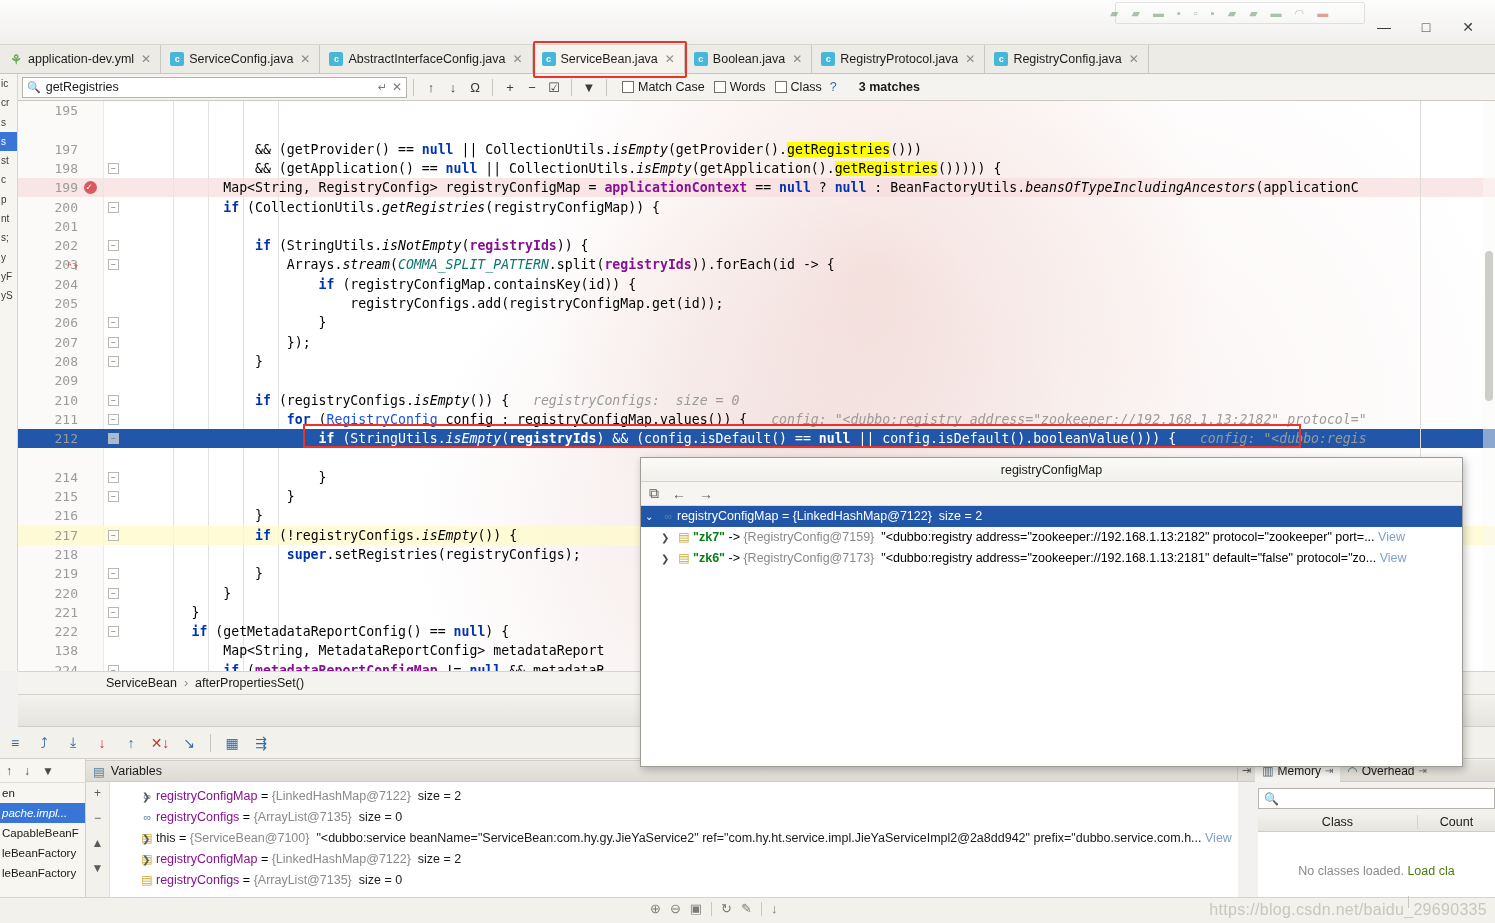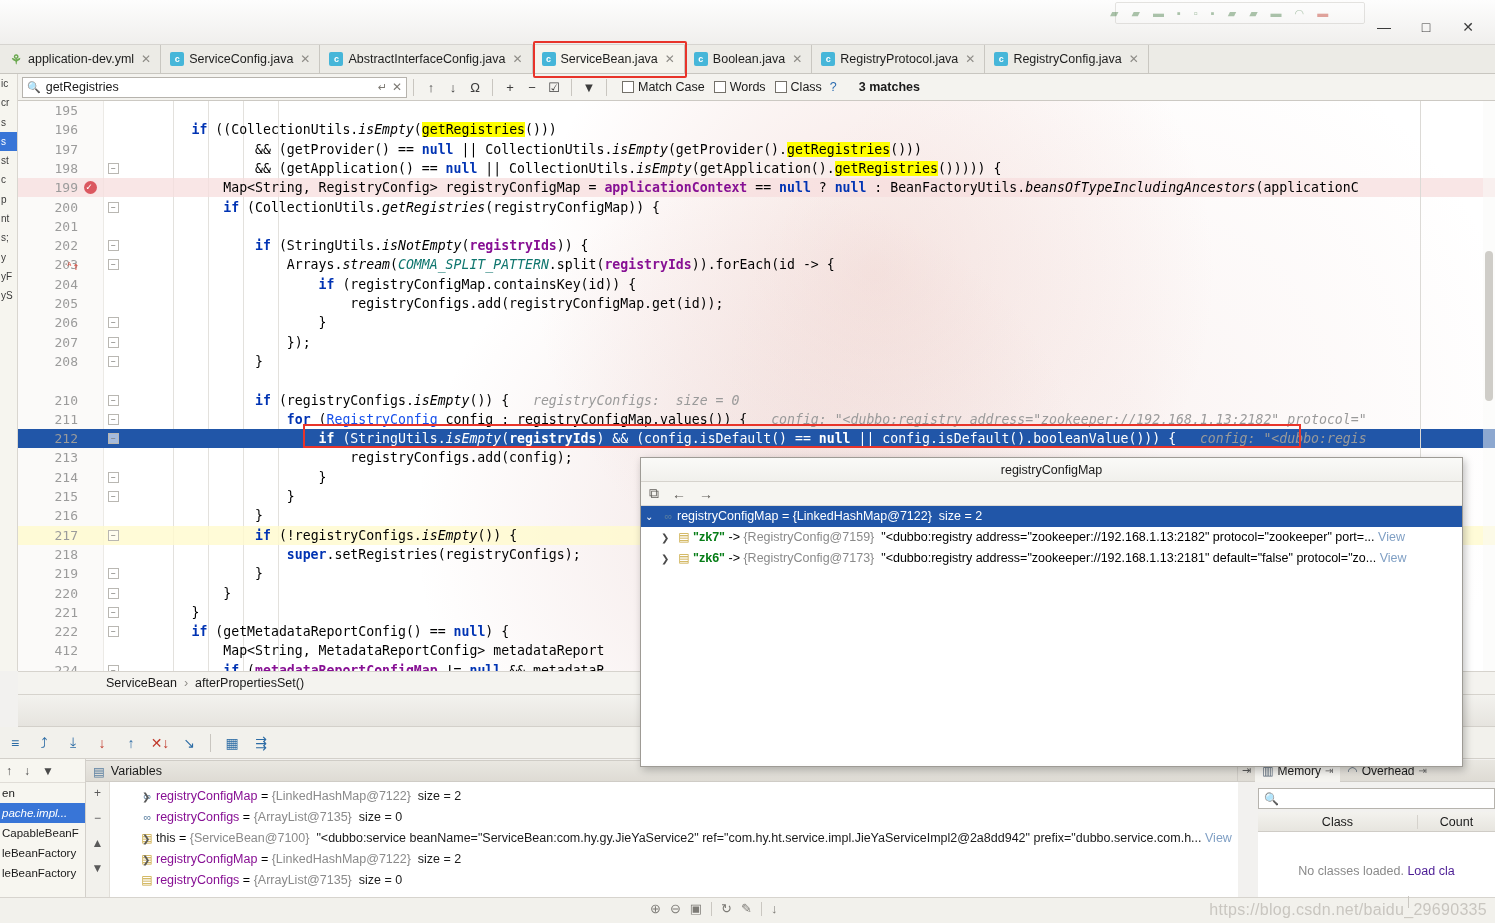--- a/index.html
+++ b/index.html
@@ -279,21 +279,21 @@
   .mem-col-class { width: 160px; text-align: center; border-right: 1px solid #d5d2cc; }
   .mem-col-count { width: 77px; text-align: center; }
   .mem-body {
     position: absolute; left: 1258px; top: 832px; width: 237px; height: 65px;
     background: #fff;
   }
   .mem-empty {
     position: absolute; left: 0; top: 32px; width: 237px; text-align: center;
     font-size: 12.5px; color: #8a8a8a;
   }
-  .mem-empty a { color: #4c1d95; text-decoration: none; }
+  .mem-empty a { color: #4d7c0f; text-decoration: none; }
 
   
   .popup {
     position: absolute; left: 640px; top: 457px; width: 823px; height: 310px;
     background: #fdfdfd; border: 1px solid #9e9b95;
     box-shadow: 2px 3px 8px rgba(0,0,0,0.25);
     z-index: 50;
   }
   .popup-title {
     height: 24px; line-height: 24px; text-align: center;
@@ -478,50 +478,49 @@
 
   <div class="editor">
     <div class="editor-bg"></div>
     <div class="gutter"></div>
     <div class="indent-guide" style="left:155px"></div>
     <div class="indent-guide" style="left:190px"></div>
     <div class="indent-guide" style="left:225px"></div>
     <div class="indent-guide" style="left:260px"></div>
     <div class="codearea" id="codearea">
         <div class="line" style="position: absolute; top: 0px; left: 0px; width: 1477px;"><span class="ln">195</span><span class="code"></span></div>
-        <div class="line" style="position: absolute; top: 19.3px; left: 0px; width: 1477px;"><span class="ln">196</span><span class="code">        <span class="kw">if</span> ((CollectionUtils.<span class="mth">isEmpty</span>(<span class="hl">getRegistries</span>()))</span></div>
         <div class="line" style="position: absolute; top: 38.6px; left: 0px; width: 1477px;"><span class="ln">197</span><span class="code">                &amp;&amp; (getProvider() == <span class="kw">null</span> || CollectionUtils.<span class="mth">isEmpty</span>(getProvider().<span class="hl">getRegistries</span>()))</span></div>
         <div class="line" style="position: absolute; top: 57.9px; left: 0px; width: 1477px;"><span class="ln">198</span><span class="fold">−</span><span class="code">                &amp;&amp; (getApplication() == <span class="kw">null</span> || CollectionUtils.<span class="mth">isEmpty</span>(getApplication().<span class="hl">getRegistries</span>())))) {</span></div>
         <div class="row-bp" style="top: 77.2px;"></div>
         <div class="line" style="position: absolute; top: 77.2px; left: 0px; width: 1477px;"><span class="ln">199</span><span class="bp-dot"></span><span class="code">            Map&lt;String, RegistryConfig&gt; registryConfigMap = <span class="fld">applicationContext</span> == <span class="kw">null</span> ? <span class="kw">null</span> : BeanFactoryUtils.<span class="mth">beansOfTypeIncludingAncestors</span>(applicationC</span></div>
         <div class="line" style="position: absolute; top: 96.5px; left: 0px; width: 1477px;"><span class="ln">200</span><span class="fold">−</span><span class="code">            <span class="kw">if</span> (CollectionUtils.<span class="mth">getRegistries</span>(registryConfigMap)) {</span></div>
         <div class="line" style="position: absolute; top: 115.8px; left: 0px; width: 1477px;"><span class="ln">201</span></div>
         <div class="line" style="position: absolute; top: 135.1px; left: 0px; width: 1477px;"><span class="ln">202</span><span class="fold">−</span><span class="code">                <span class="kw">if</span> (StringUtils.<span class="mth">isNotEmpty</span>(<span class="fld">registryIds</span>)) {</span></div>
         <div class="line" style="position: absolute; top: 154.4px; left: 0px; width: 1477px;"><span class="ln">203</span><span class="warn-arrow">ᴬ↑</span><span class="fold">−</span><span class="code">                    Arrays.<span class="mth">stream</span>(<span class="cfld">COMMA_SPLIT_PATTERN</span>.split(<span class="fld">registryIds</span>)).forEach(id -&gt; {</span></div>
         <div class="line" style="position: absolute; top: 173.7px; left: 0px; width: 1477px;"><span class="ln">204</span><span class="code">                        <span class="kw">if</span> (registryConfigMap.containsKey(id)) {</span></div>
         <div class="line" style="position: absolute; top: 193px; left: 0px; width: 1477px;"><span class="ln">205</span><span class="code">                            registryConfigs.add(registryConfigMap.get(id));</span></div>
         <div class="line" style="position: absolute; top: 212.3px; left: 0px; width: 1477px;"><span class="ln">206</span><span class="fold">−</span><span class="code">                        }</span></div>
         <div class="line" style="position: absolute; top: 231.6px; left: 0px; width: 1477px;"><span class="ln">207</span><span class="fold">−</span><span class="code">                    });</span></div>
         <div class="line" style="position: absolute; top: 250.9px; left: 0px; width: 1477px;"><span class="ln">208</span><span class="fold">−</span><span class="code">                }</span></div>
+        <div class="line" style="position: absolute; top: 270.2px; left: 0px; width: 1477px;"><span class="ln">209</span><span class="code"></span></div>
         <div class="line" style="position: absolute; top: 289.5px; left: 0px; width: 1477px;"><span class="ln">210</span><span class="fold">−</span><span class="code">                <span class="kw">if</span> (registryConfigs.<span class="mth">isEmpty</span>()) {<span class="hint">   registryConfigs:  size = 0</span></span></div>
         <div class="line" style="position: absolute; top: 308.8px; left: 0px; width: 1477px;"><span class="ln">211</span><span class="fold">−</span><span class="code">                    <span class="kw">for</span> (<span class="typ">RegistryConfig</span> config : registryConfigMap.values()) {<span class="hint">   config: "&lt;dubbo:registry address="zookeeper://192.168.1.13:2182" protocol="</span></span></div>
         <div class="exec-row" style="top: 328.1px;"></div>
         <div class="line exec-row-fg" style="position: absolute; top: 328.1px; left: 0px; width: 1477px;"><span class="ln" style="color: rgb(155, 155, 155);">212</span><span class="fold">−</span><span class="code" style="color: rgb(255, 255, 255);">                        <b>if</b> (StringUtils.<i>isEmpty</i>(<b>registryIds</b>) &amp;&amp; (config.isDefault() == <b>null</b> || config.isDefault().booleanValue())) {<span class="hint">   config: "&lt;dubbo:regis</span></span></div>
-        <div class="line" style="position: absolute; top: 347.4px; left: 0px; width: 1477px;"><span class="ln">213</span><span class="code">                            registryConfigs.add(config);</span></div>
         <div class="line" style="position: absolute; top: 366.7px; left: 0px; width: 1477px;"><span class="ln">214</span><span class="fold">−</span><span class="code">                        }</span></div>
         <div class="line" style="position: absolute; top: 386px; left: 0px; width: 1477px;"><span class="ln">215</span><span class="fold">−</span><span class="code">                    }</span></div>
         <div class="line" style="position: absolute; top: 405.3px; left: 0px; width: 1477px;"><span class="ln">216</span><span class="code">                }</span></div>
         <div class="row-hl-yellow" style="top: 424.6px;"></div>
         <div class="line" style="position: absolute; top: 424.6px; left: 0px; width: 1477px;"><span class="ln">217</span><span class="fold">−</span><span class="code">                <span class="kw">if</span> (!registryConfigs.<span class="mth">isEmpty</span>()) {</span></div>
         <div class="line" style="position: absolute; top: 443.9px; left: 0px; width: 1477px;"><span class="ln">218</span><span class="code">                    <span class="kw">super</span>.setRegistries(registryConfigs);</span></div>
         <div class="line" style="position: absolute; top: 463.2px; left: 0px; width: 1477px;"><span class="ln">219</span><span class="fold">−</span><span class="code">                }</span></div>
         <div class="line" style="position: absolute; top: 482.5px; left: 0px; width: 1477px;"><span class="ln">220</span><span class="fold">−</span><span class="code">            }</span></div>
         <div class="line" style="position: absolute; top: 501.8px; left: 0px; width: 1477px;"><span class="ln">221</span><span class="fold">−</span><span class="code">        }</span></div>
         <div class="line" style="position: absolute; top: 521.1px; left: 0px; width: 1477px;"><span class="ln">222</span><span class="fold">−</span><span class="code">        <span class="kw">if</span> (getMetadataReportConfig() == <span class="kw">null</span>) {</span></div>
-        <div class="line" style="position: absolute; top: 540.4px; left: 0px; width: 1477px;"><span class="ln">412</span><span class="code">            Map&lt;String, MetadataReportConfig&gt; metadataReport</span></div>
+        <div class="line" style="position: absolute; top: 540.4px; left: 0px; width: 1477px;"><span class="ln">138</span><span class="code">            Map&lt;String, MetadataReportConfig&gt; metadataReport</span></div>
         <div class="line" style="position: absolute; top: 559.7px; left: 0px; width: 1477px;"><span class="ln">224</span><span class="fold">−</span><span class="code">            <span class="kw">if</span> (<span class="fld">metadataReportConfigMap</span> != <span class="kw">null</span> &amp;&amp; metadataR</span></div>
         <div style="position: absolute; left: 1412px; top: 541.4px; font-family: &quot;DejaVu Sans Mono&quot;, monospace; font-size: 13.2px; color: rgb(0, 0, 0);">ors(</div>
       </div>
     <div class="ed-vline"></div>
     <div class="ed-scroll">
       <div class="thumb"></div>
     </div>
   </div>
   <div class="line-212-box"></div>
 

